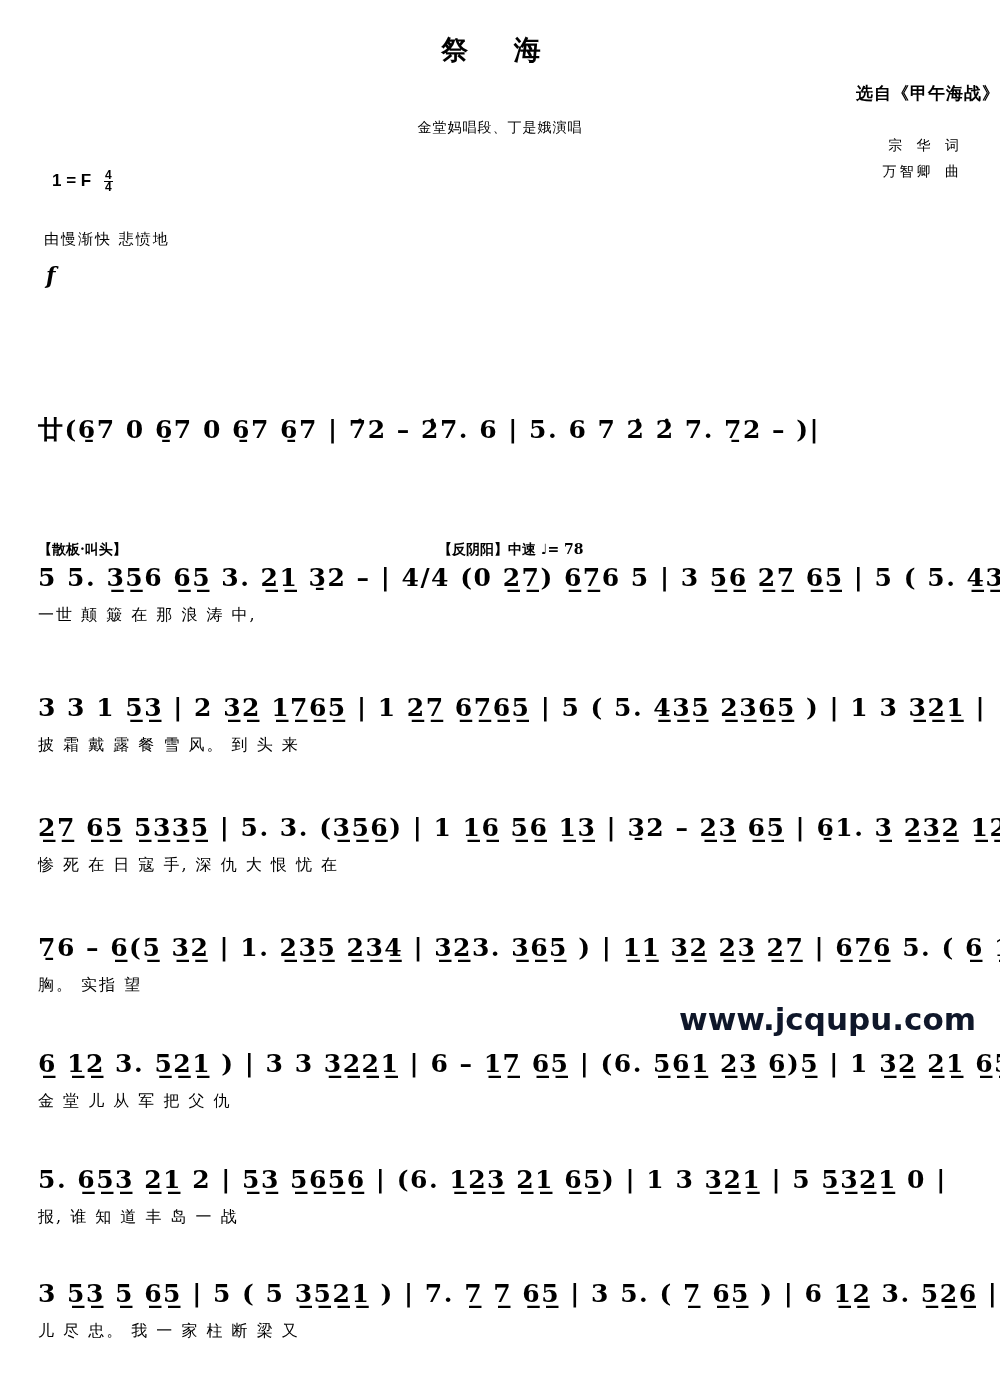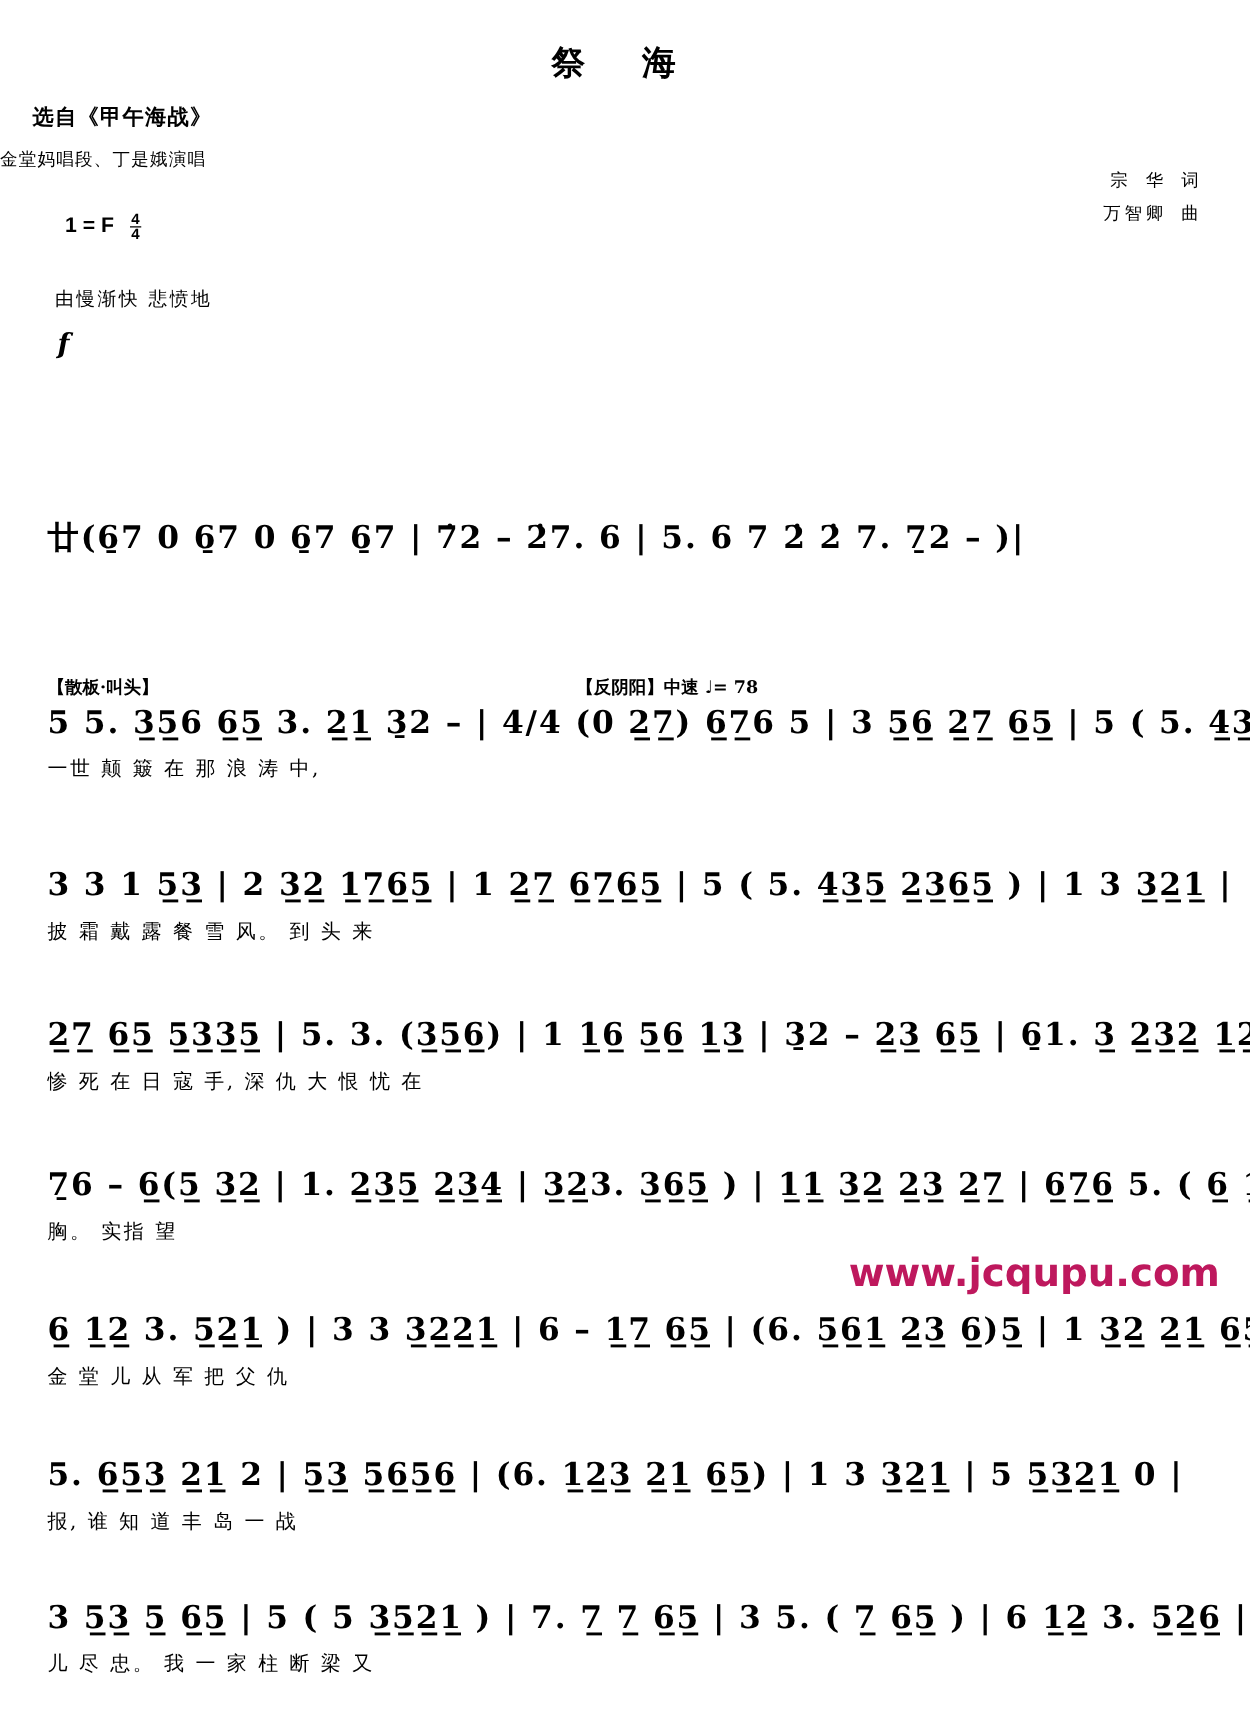--- a/index.html
+++ b/index.html
@@ -24,29 +24,30 @@
   
   .title {
     text-align: center;
     font-family: "DejaVu Serif", "Liberation Serif", serif;
     font-size: 27px;
     font-weight: bold;
     letter-spacing: 18px;
     padding-top: 32px;
   }
   .subtitle {
-    text-align: left;
+    text-align: right;
     font-family: "DejaVu Serif", "Liberation Serif", serif;
     font-size: 17px;
     font-weight: bold;
     margin-top: 14px;
     letter-spacing: 1px;
     margin-left: 26px;
   }
   .performer {
+    text-align: center;
     font-family: "DejaVu Serif", "Liberation Serif", serif;
     font-size: 14px;
     margin-top: 14px;
     letter-spacing: 1px;
   }
   .credits {
     position: absolute;
     right: 38px;
     top: 133px;
     font-family: Liberation Mono, monospace;
@@ -123,34 +124,34 @@
   .sec-label {
     position: absolute;
     left: 0;
     top: -12px;
     font-family: "DejaVu Serif", "Liberation Serif", serif;
     font-size: 14px;
     font-weight: bold;
   }
   .sec-label2 {
     position: absolute;
-    left: 423px;
+    left: 400px;
     top: -12px;
     font-family: "DejaVu Serif", "Liberation Serif", serif;
     font-size: 14px;
     font-weight: bold;
   }
   .watermark {
     position: absolute;
     right: 24px;
     bottom: 14px;
     font-family: "DejaVu Sans", "Liberation Sans", sans-serif;
     font-size: 31px;
     font-weight: bold;
-    color: #be185d;
+    color: #0f172a;
     letter-spacing: 0px;
   }
 </style>
 </head>
 <body>
 
 <div class="sheet">
 
   <div class="title">祭  海</div>
   <div class="subtitle">选自《甲午海战》</div>

